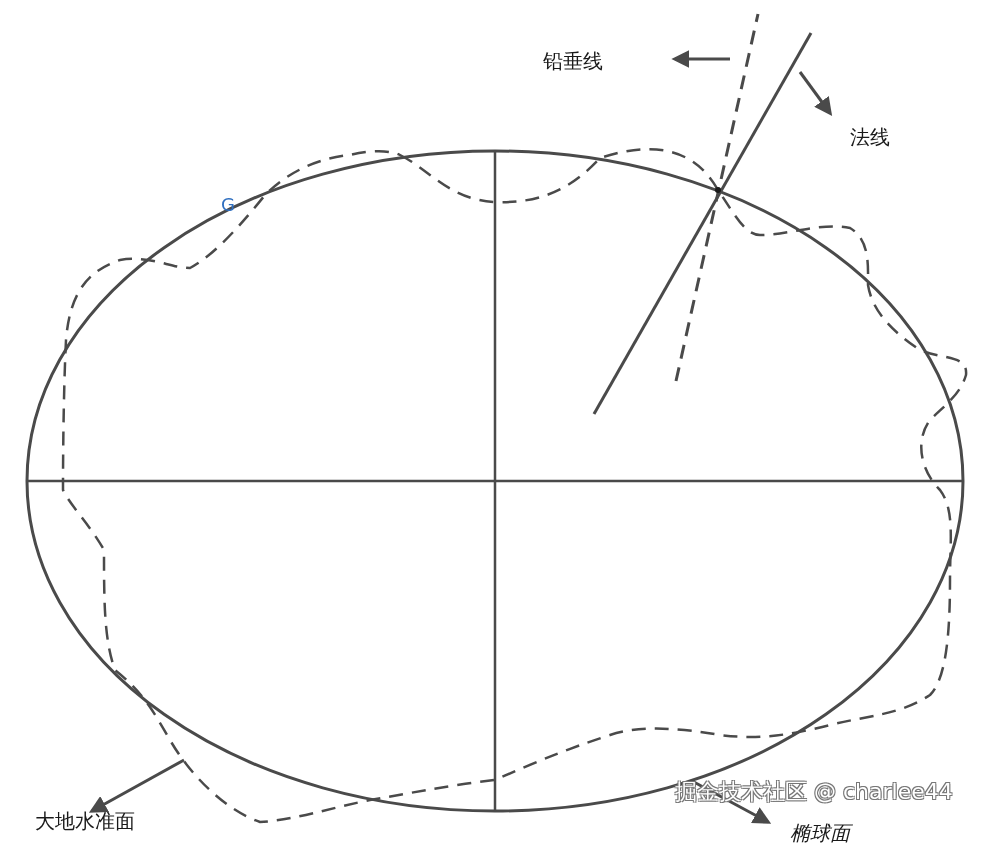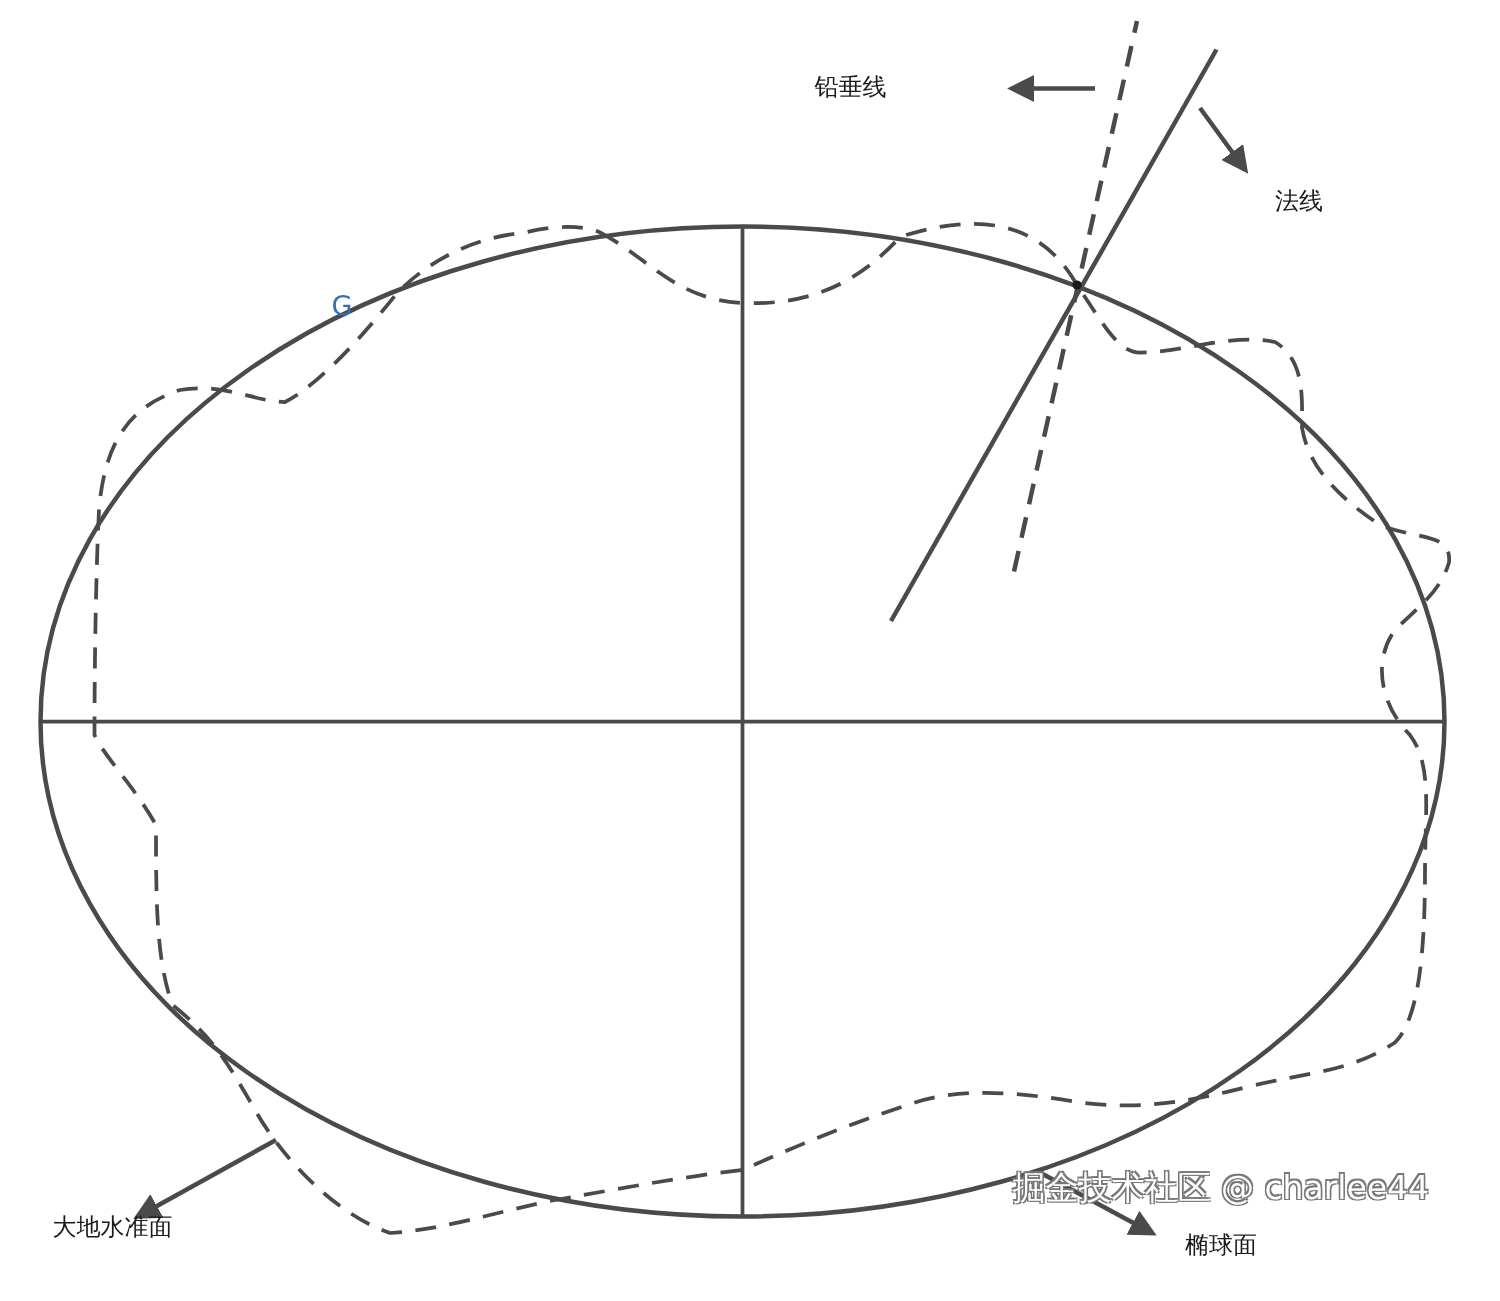--- a/index.html
+++ b/index.html
@@ -1,19 +1,19 @@
 <!DOCTYPE html>
 <html><head>
 <meta charset="utf-8">
 <style>
   html, body { margin: 0; padding: 0; background: #ffffff; }
   body { width: 1000px; height: 867px; position: relative; overflow: hidden;
          font-family: "DejaVu Sans", "Liberation Sans", sans-serif; }
   #diagram { position: absolute; left: 0; top: 0; }
-  .label { position: absolute; font-size: 16px; color: #1a1a1a; white-space: nowrap; }
+  .label { position: absolute; font-size: 20px; color: #1a1a1a; white-space: nowrap; }
   .g-label { position: absolute; font-size: 18px; color: #2f6fc0; }
   .watermark { position: absolute; font-size: 22px; color: #ffffff;
     text-shadow: -1px -1px 0 #777, 1px -1px 0 #777, -1px 1px 0 #777, 1px 1px 0 #777;
     white-space: nowrap; }
 </style>
 </head>
 <body>
 
 <svg id="diagram" width="1000" height="867" viewBox="0 0 1000 867" xmlns="http://www.w3.org/2000/svg">
   <defs>
@@ -65,15 +65,15 @@
   <line x1="800" y1="72" x2="830" y2="113" stroke="#4a4a4a" stroke-width="3" marker-end="url(#arrow)"></line>
   <line x1="184" y1="760" x2="92" y2="811" stroke="#4a4a4a" stroke-width="3" marker-end="url(#arrow)"></line>
   <line x1="692" y1="781" x2="768" y2="822" stroke="#4a4a4a" stroke-width="3" marker-end="url(#arrow)"></line>
 
   <circle cx="718" cy="190" r="3" fill="#1a1a1a"></circle>
 </svg>
 
 <div class="label" style="left:543px; top:48px;">铅垂线</div>
 <div class="label" style="left:850px; top:124px;">法线</div>
 <div class="label" style="left:35px; top:808px;">大地水准面</div>
-<div class="label" style="left:790px; top:820px;">椭球面</div>
+<div class="label" style="left:790px; top:820px;font-style:italic;">椭球面</div>
 <div class="g-label" style="left:221px; top:194px;">G</div>
 <div class="watermark" style="left:675px; top:777px;">掘金技术社区 @ charlee44</div>
 
 </body></html>

